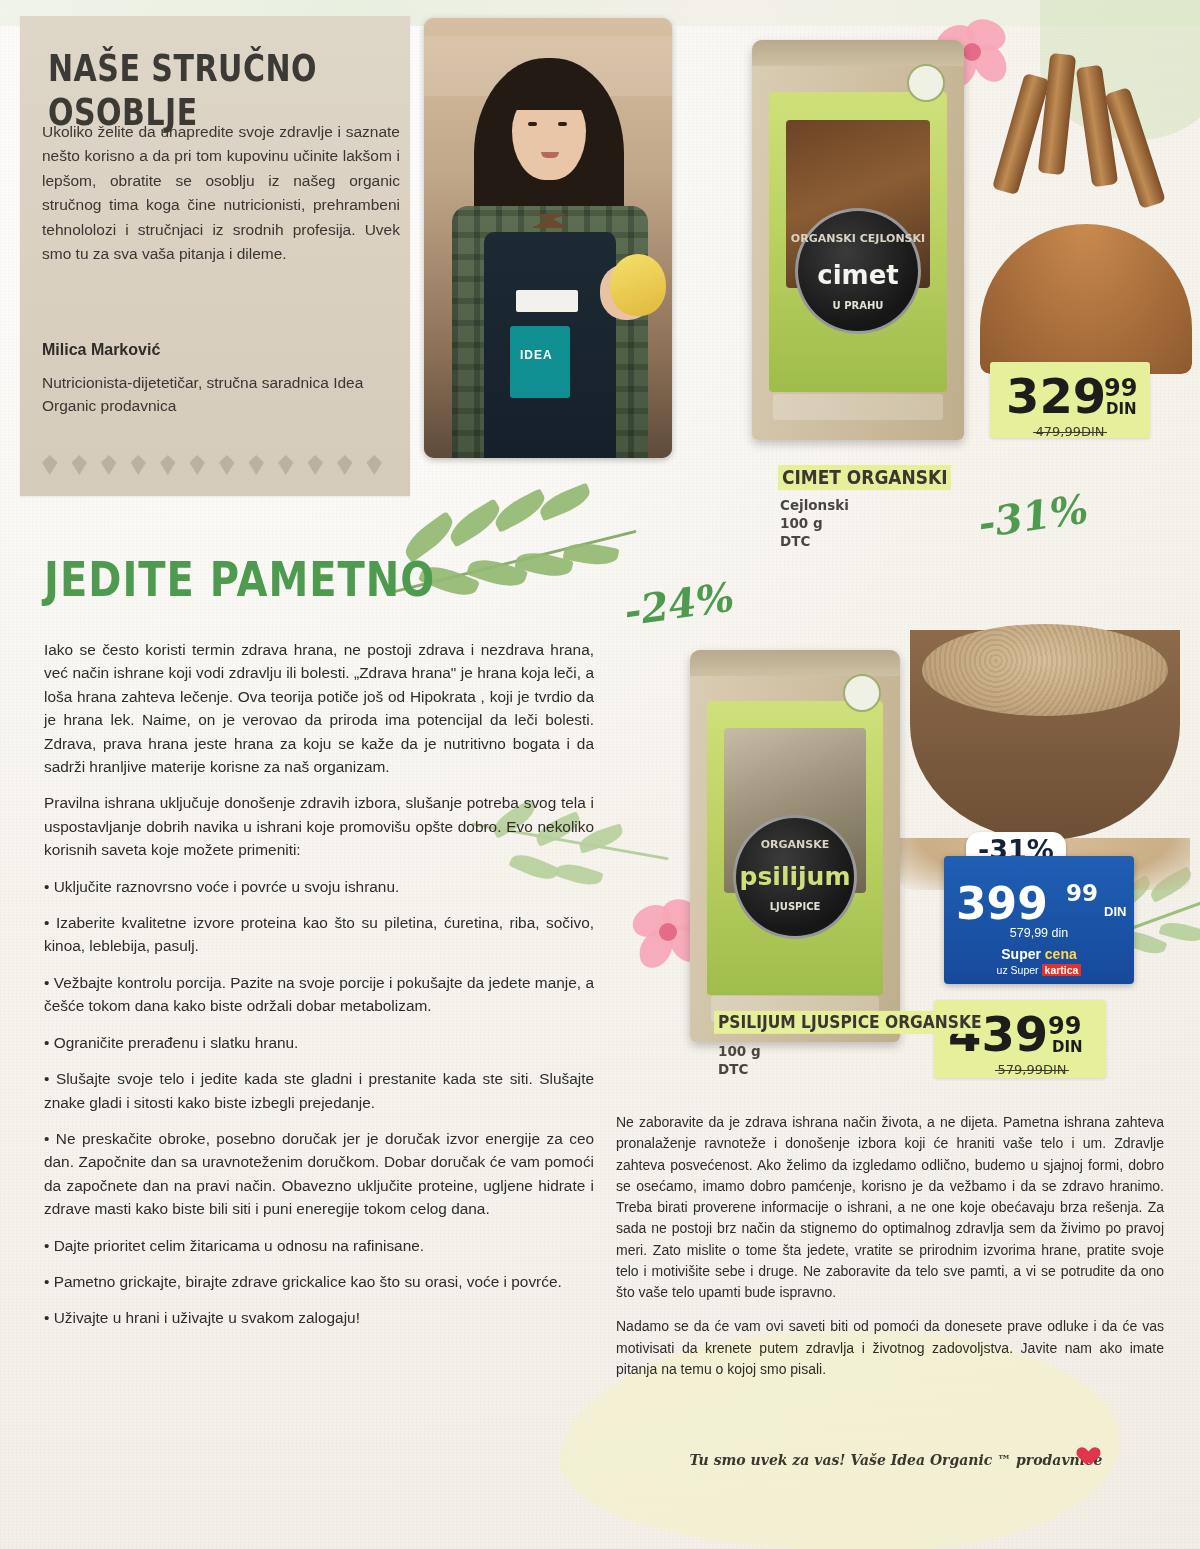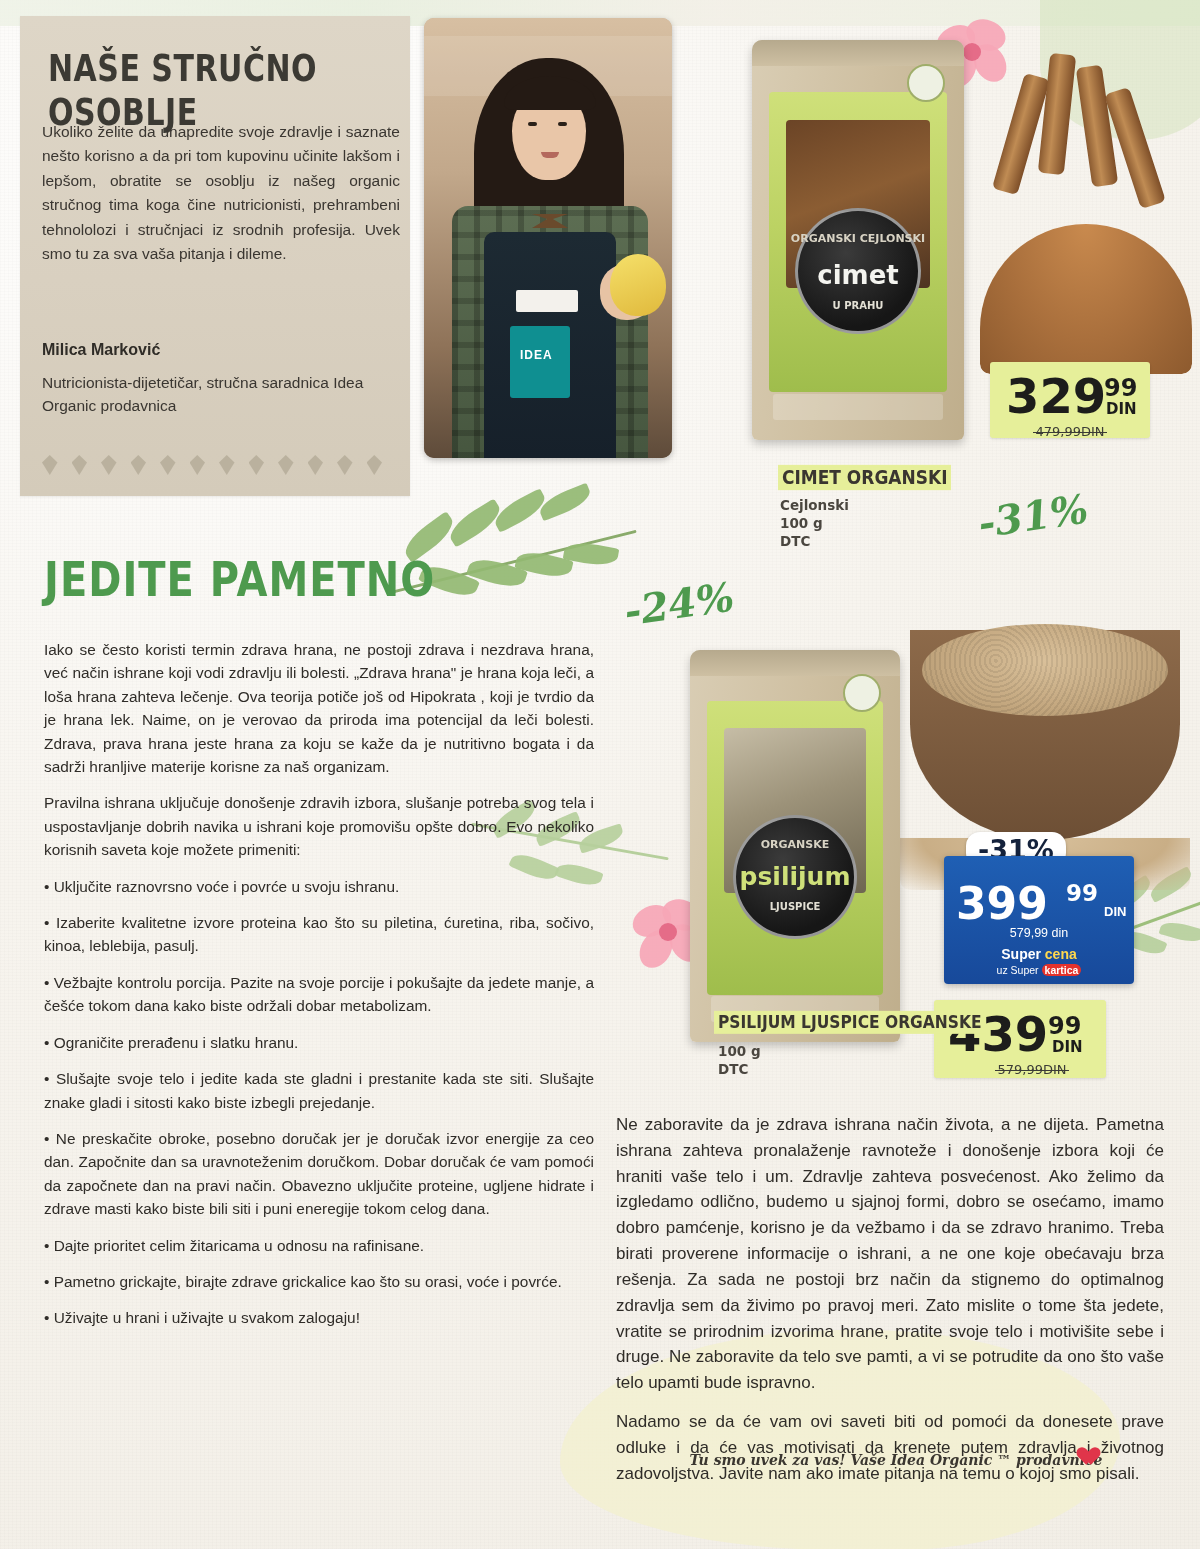--- a/index.html
+++ b/index.html
@@ -123,21 +123,21 @@
   .eat-body{
     position:absolute;left:44px;top:638px;width:550px;
     font-size:15.4px;line-height:1.52;color:#2f2c28;text-align:justify;
   }
   .eat-body p{margin:0 0 13px 0;}
   .eat-body .bullet{margin:0 0 13px 0;}
 
   
   .closing{
     position:absolute;left:616px;top:1112px;width:548px;
-    font-size:17px;line-height:1.52;color:#2f2c28;text-align:justify;
+    font-size:14px;line-height:1.52;color:#2f2c28;text-align:justify;
   }
   .closing p{margin:0 0 13px 0;}
   .signature{
     position:absolute;left:616px;top:1452px;width:560px;text-align:center;
     font-family:"DejaVu Serif", serif;font-style:italic;font-weight:bold;font-size:14px;color:#3a3630;
   }
   .sig-heart{position:absolute;left:1072px;top:1440px;width:22px;height:20px;}
   .sig-heart:before,.sig-heart:after{content:"";position:absolute;width:11px;height:17px;background:#e0354a;border-radius:11px 11px 0 0;}
   .sig-heart:before{left:11px;transform:rotate(45deg);transform-origin:0 100%;}
   .sig-heart:after{left:11px;transform:rotate(-45deg);transform-origin:100% 100%;}
@@ -212,21 +212,21 @@
     font-family:"DejaVu Sans",sans-serif;font-weight:bold;font-size:27px;color:#14223c;
     box-shadow:0 1px 3px rgba(0,0,0,.25);
   }
   .blue-tag .bp{position:absolute;left:12px;top:26px;color:#fff;font-family:"DejaVu Sans",sans-serif;font-weight:bold;font-size:44px;line-height:1;}
   .blue-tag .bc{position:absolute;left:122px;top:24px;color:#fff;font-family:"DejaVu Sans",sans-serif;font-weight:bold;font-size:23px;}
   .blue-tag .bd{position:absolute;left:160px;top:48px;color:#fff;font-size:13px;font-weight:bold;}
   .blue-tag .bold-p{position:absolute;left:0;right:0;top:70px;text-align:center;color:#fff;font-size:12.5px;}
   .blue-tag .super{position:absolute;left:0;right:0;top:90px;text-align:center;color:#fff;font-size:14px;font-weight:bold;}
   .blue-tag .super em{color:#ffd84d;font-style:normal;margin-top:10px;}
   .blue-tag .uz{position:absolute;left:0;right:0;top:108px;text-align:center;color:#fff;font-size:10.5px;}
-  .blue-tag .uz b{background:#e4322b;padding:0 3px;border-radius:6px;}
+  .blue-tag .uz b{background:#e4322b;padding:0 3px;border-radius:0;}
 
   
   .prod-caption{
     position:absolute;font-family:"DejaVu Sans",sans-serif;font-weight:bold;
     color:#3a3630;
   }
   .cap-name{font-size:17px;transform:scaleY(1.15);transform-origin:left top;}
   .cap-sub{font-size:13.5px;color:#4a463f;line-height:1.38;font-weight:bold;}
   .caption-hl{background:#e6ef9a;padding:1px 4px;}
 

